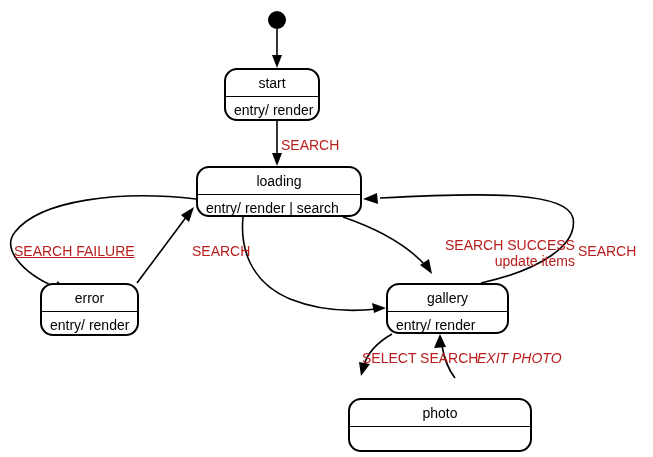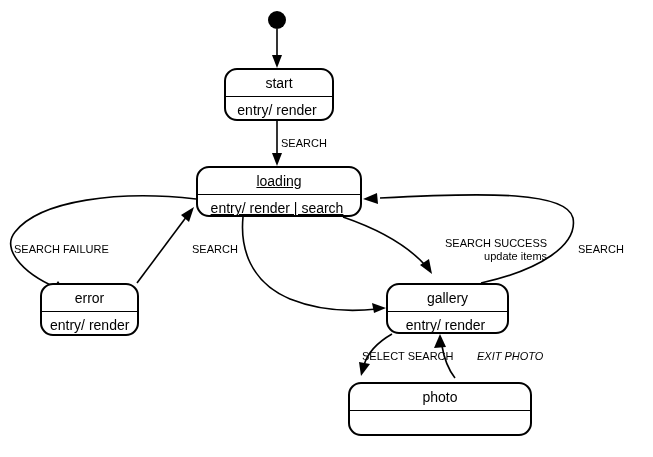--- a/index.html
+++ b/index.html
@@ -52,31 +52,30 @@
     line-height: 1;
     padding: 6px 8px 6px 8px;
     white-space: nowrap;
   }
   .state-divider {
     height: 1.4px;
     background: #000000;
     width: 100%;
   }
   .state-body {
-    text-align: center;
     font-size: 14px;
     color: #000000;
     line-height: 1;
     padding: 6px 12px 6px 8px;
     white-space: nowrap;
   }
   .edge-label {
     position: absolute;
-    font-size: 11px;
-    color: #000000;
+    font-size: 14px;
+    color: #b91c1c;
     line-height: 1.15;
     white-space: nowrap;
     background: transparent;
   }
 </style>
 </head>
 <body>
 
 <div id="diagram-root">
 
@@ -123,52 +122,52 @@
       <path class="edge-path" d="M 392,334 C 378,342 368,352 364,365"></path>
       <polygon class="arrow-head" points="361,376 370,364 359,362"></polygon>
     </g>
 
     <g>
       <path class="edge-path" d="M 455,378 C 448,369 444,358 442,346"></path>
       <polygon class="arrow-head" points="440,334 434,348 446,347"></polygon>
     </g>
   </svg>
 
-  <div class="state-node" style="left:224px; top:68px; width:110px; height:53px;">
+  <div class="state-node" style="left:224px; top:68px; width:96px; height:53px;">
     <div class="state-title">start</div>
     <div class="state-divider"></div>
     <div class="state-body">entry/ render</div>
   </div>
 
-  <div class="state-node" style="left:196px; top:166px; width:166px; height:51px;text-decoration:underline;">
+  <div class="state-node" style="left:196px; top:166px; width:166px; height:51px;">
     <div class="state-title">loading</div>
     <div class="state-divider"></div>
     <div class="state-body">entry/ render | search</div>
   </div>
 
   <div class="state-node" style="left:40px; top:283px; width:99px; height:53px;">
     <div class="state-title">error</div>
     <div class="state-divider"></div>
     <div class="state-body">entry/ render</div>
   </div>
 
   <div class="state-node" style="left:386px; top:283px; width:123px; height:51px;">
     <div class="state-title">gallery</div>
     <div class="state-divider"></div>
     <div class="state-body">entry/ render</div>
   </div>
 
-  <div class="state-node" style="left:348px; top:382px; width:184px; height:54px;">
+  <div class="state-node" style="left:348px; top:398px; width:184px; height:54px;">
     <div class="state-title">photo</div>
     <div class="state-divider"></div>
   </div>
 
   <div class="edge-label" style="left:281px; top:137px;">SEARCH</div>
 
-  <div class="edge-label" style="left:14px; top:243px;">SEARCH FAILURE</div>
+  <div class="edge-label" style="left:14px; top:243px;text-decoration:underline;">SEARCH FAILURE</div>
 
   <div class="edge-label" style="left:192px; top:243px;">SEARCH</div>
 
 
   <div class="edge-label" style="left:426px; top:237px;margin-left:19px;">
     <div>SEARCH SUCCESS</div>
     <div style="margin-left:6px;text-align:right;">update items</div>
   </div>
 
   <div class="edge-label" style="left:578px; top:243px;">SEARCH</div>

